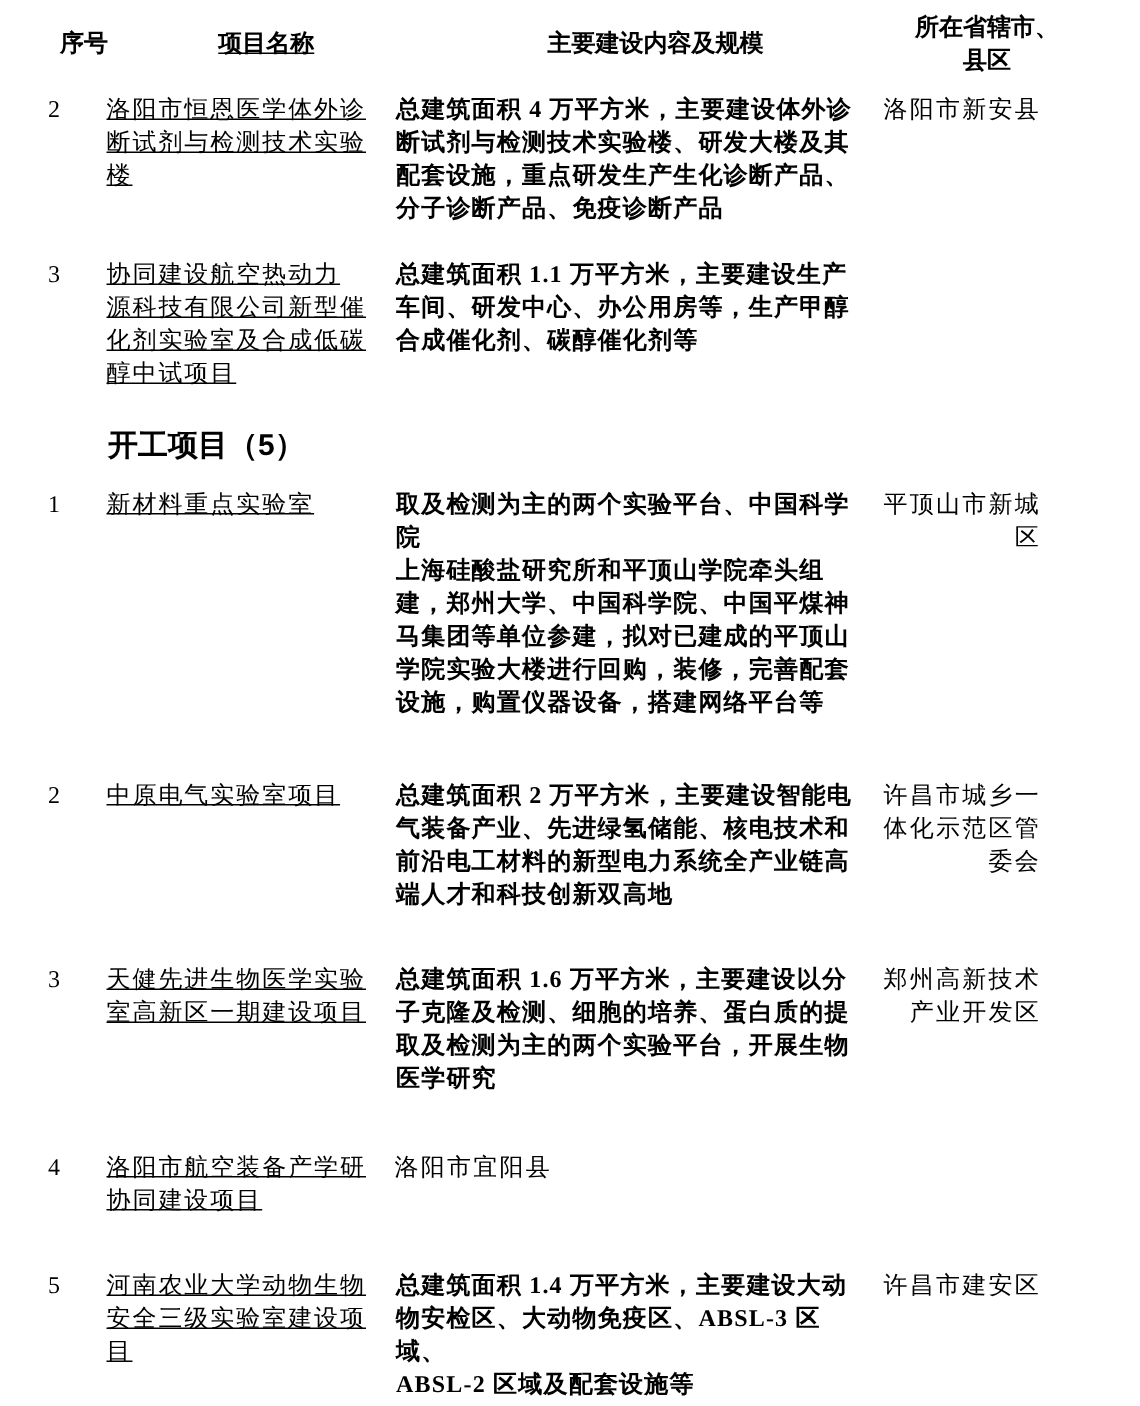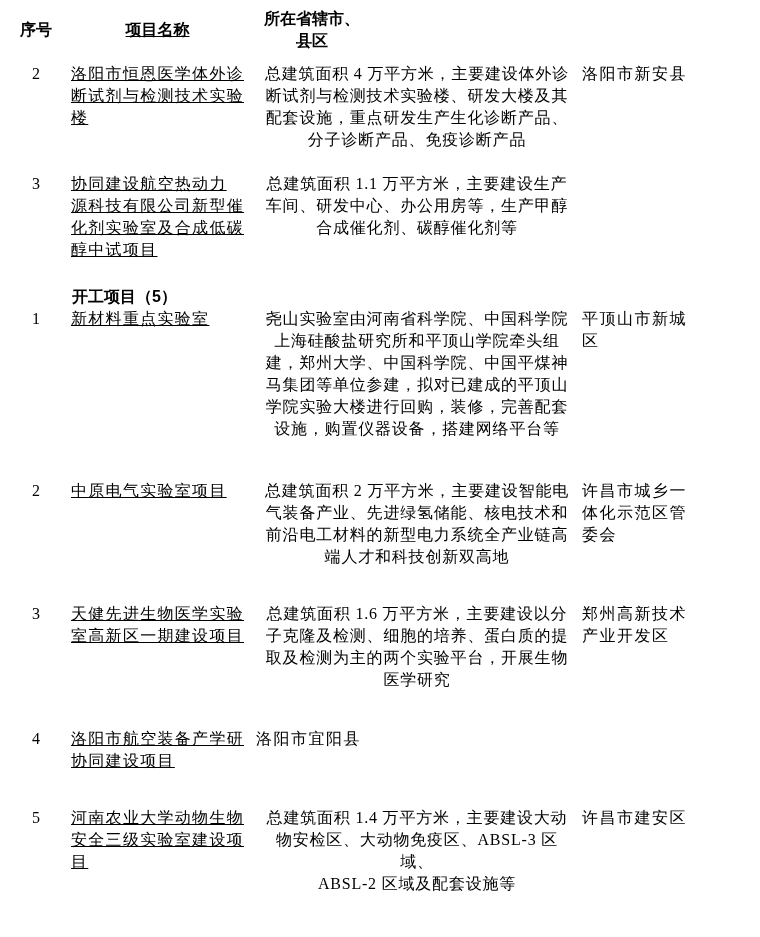--- a/index.html
+++ b/index.html
@@ -20,60 +20,62 @@
   .c-num {
     width: 36px; margin-left: 18px; flex-shrink: 0;
     text-align: center;
   }
   .c-name {
     width: 173px; margin-left: 17px; flex-shrink: 0;
     white-space: pre-line; letter-spacing: 1.3px; text-align: left; text-decoration: underline;
   }
   .c-content {
     width: 306px; margin-left: 20px; flex-shrink: 0;
-    white-space: pre-line; letter-spacing: 0.8px; text-align: center;
+    white-space: pre-line; letter-spacing: 0.8px; text-align: left; font-weight: bold;
   }
   .c-loc {
     width: 112px; margin-left: 12px; flex-shrink: 0;
-    white-space: pre-line; letter-spacing: 1.5px; text-align: left;
+    white-space: pre-line; letter-spacing: 1.5px; text-align: right;
   }
   
-  .thead { align-items: center; margin-bottom: 11px; }
+  .thead { align-items: center; margin-bottom: 11px; padding-left: 20px; }
   .thead > div {
     font-family: "Liberation Sans", "DejaVu Sans", sans-serif;
     font-weight: bold;
     text-align: center;
     letter-spacing: 0;
     white-space: pre-line;
   }
   
   .section-title {
     margin-left: 72px;
+    margin-bottom: 18px;
     font-family: "Liberation Sans", "DejaVu Sans", sans-serif;
     font-weight: bold;
-    font-size: 16px;
+    font-size: 20px;
     line-height: 22px;
   }
   
   .r0 { margin-bottom: 22px; }
   .r1 { margin-bottom: 25px; }
   .r2 { margin-bottom: 40px; }
   .r3 { margin-bottom: 35px; }
   .r4 { margin-bottom: 37px; }
   .r5 { margin-bottom: 35px; }
   .r6 { margin-bottom: 0; }
 </style>
 </head>
 <body>
 
 <div class="page">
 
   <div class="trow thead">
     <div class="c-num">序号</div>
     <div class="c-name">项目名称</div>
+    <div class="c-content">主要建设内容及规模</div>
     <div class="c-loc">所在省辖市、
 县区</div>
   </div>
 
   <div class="trow r0">
     <div class="c-num">2</div>
     <div class="c-name">洛阳市恒恩医学体外诊
 断试剂与检测技术实验楼</div>
     <div class="c-content">总建筑面积 4 万平方米，主要建设体外诊
 断试剂与检测技术实验楼、研发大楼及其
@@ -91,21 +93,21 @@
     <div class="c-content">总建筑面积 1.1 万平方米，主要建设生产
 车间、研发中心、办公用房等，生产甲醇
 合成催化剂、碳醇催化剂等</div>
   </div>
 
   <div class="section-title">开工项目（5）</div>
 
   <div class="trow r2">
     <div class="c-num">1</div>
     <div class="c-name">新材料重点实验室</div>
-    <div class="c-content">尧山实验室由河南省科学院、中国科学院
+    <div class="c-content">取及检测为主的两个实验平台、中国科学院
 上海硅酸盐研究所和平顶山学院牵头组
 建，郑州大学、中国科学院、中国平煤神
 马集团等单位参建，拟对已建成的平顶山
 学院实验大楼进行回购，装修，完善配套
 设施，购置仪器设备，搭建网络平台等</div>
     <div class="c-loc">平顶山市新城
 区</div>
   </div>
 
   <div class="trow r3">

